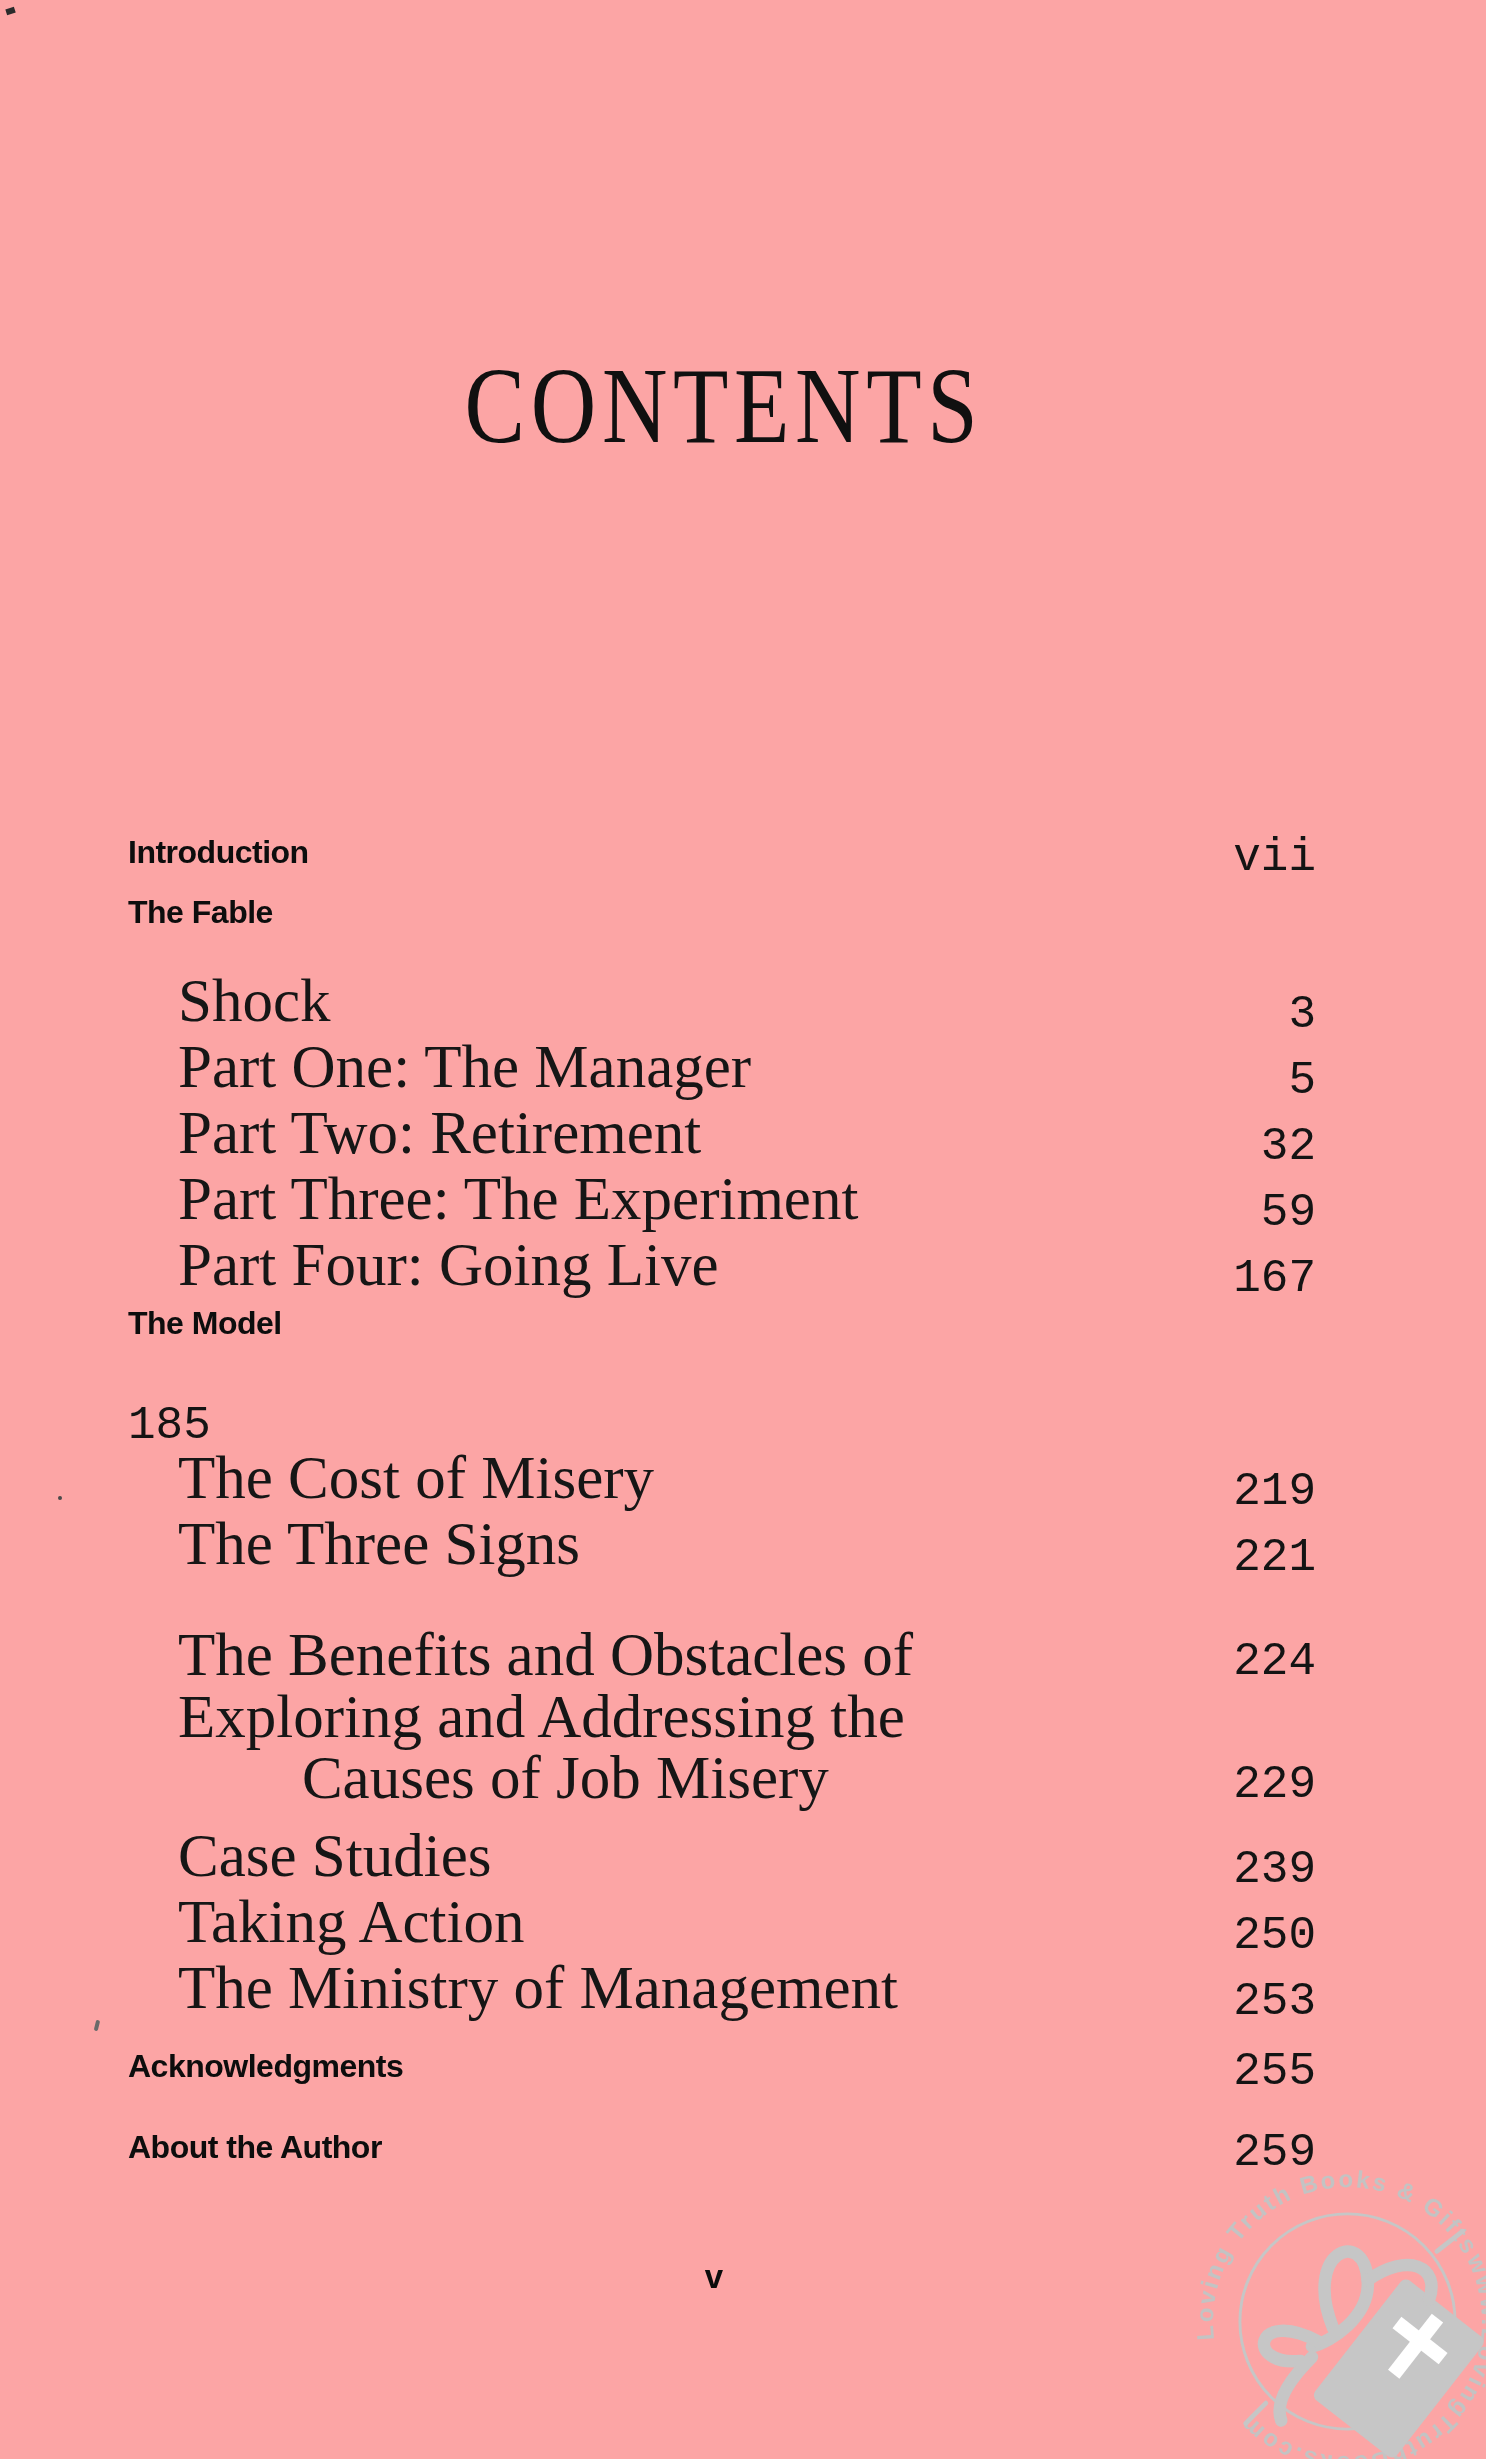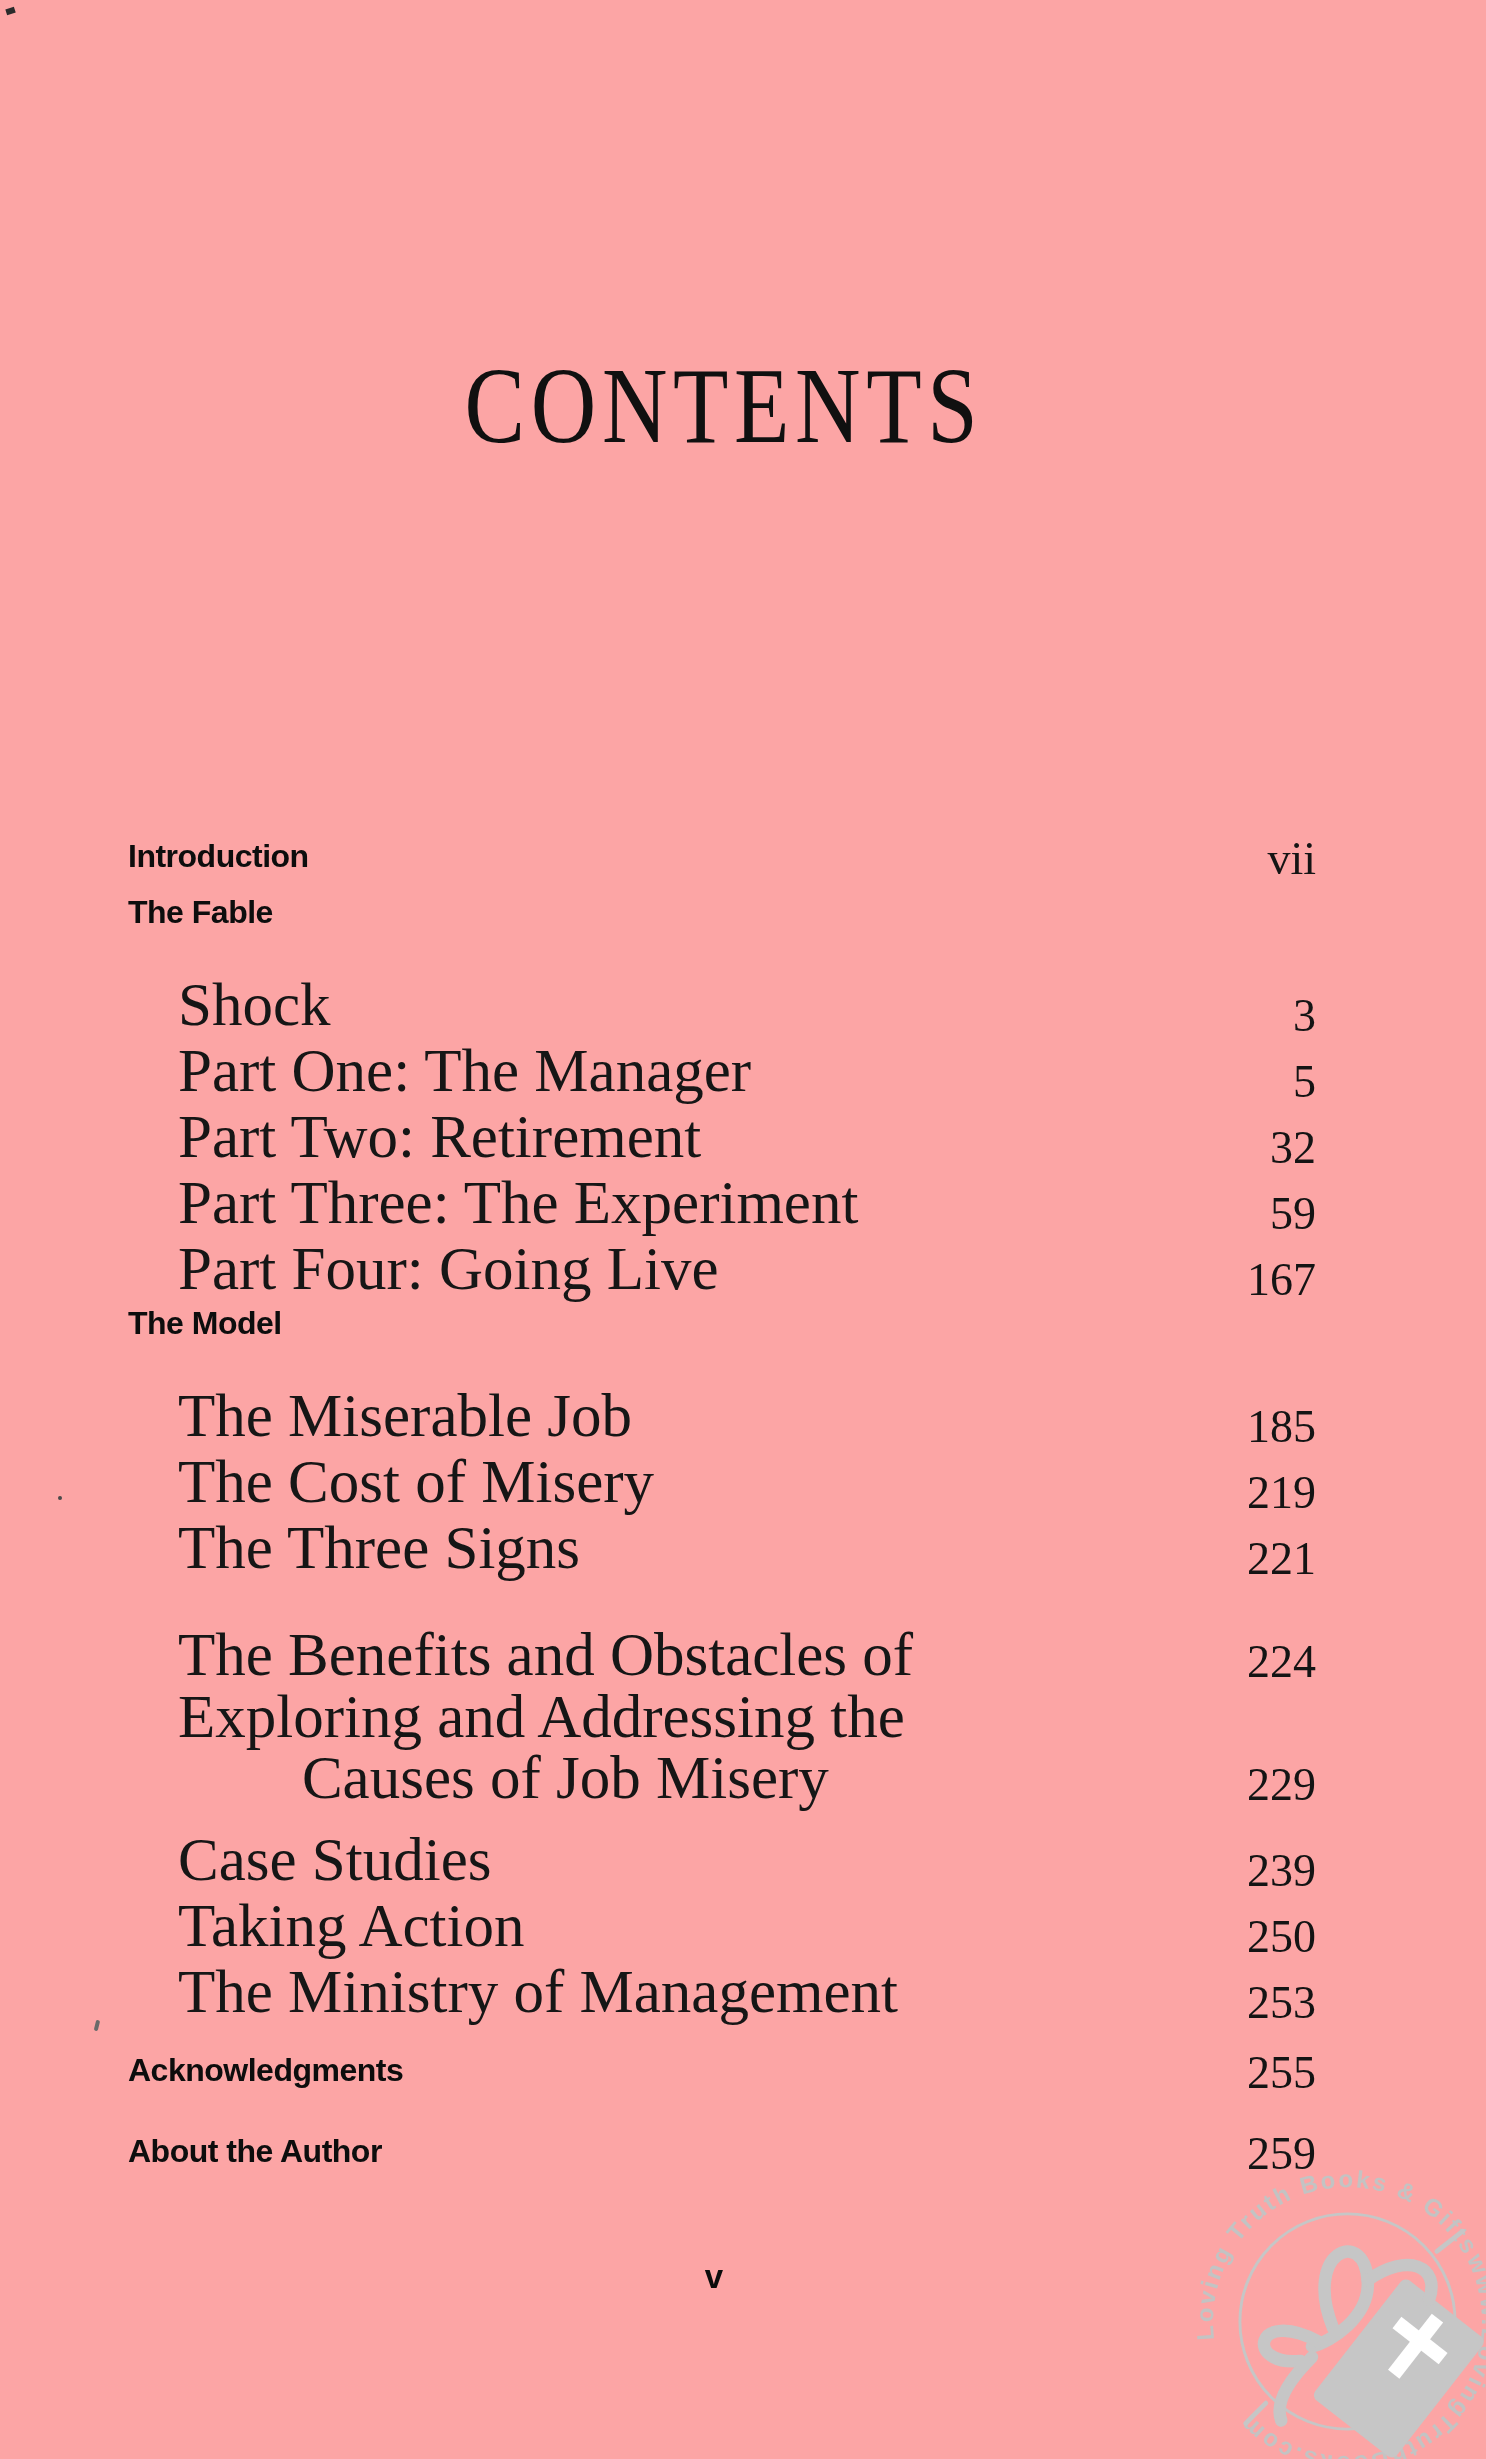--- a/index.html
+++ b/index.html
@@ -53,21 +53,21 @@
     font-size:61px;
     color:#161616;
     line-height:60px;
     padding-left:50px;   
     white-space:nowrap;
     margin-top:12px;
   }
   .r-2 .lbl-i{ line-height:61px; padding-bottom:1.9px;text-align:center;}
   .wrap2{ display:block; padding-left:48px; }
   .pg{
-    font-family:Liberation Serif, serif;
+    font-family:Liberation Mono, monospace;
     font-size:46px;
     color:#141414;
     position:relative;
     top:6.7px;
     white-space:nowrap;
     margin-top:28px;
   }
   .r-2 .pg{ top:1.9px; }
   
   .folio{
@@ -147,21 +147,20 @@
       <div class="lbl-i">Part Four: Going Live</div>
       <div class="pg">167</div>
     </div>
 
     <div class="row r-h mt4">
       <div class="lbl-h">The Model</div>
       <div class="pg"></div>
     </div>
 
     <div class="row r-i">
-      <div class="lbl-i">The Miserable Job</div>
       <div class="pg">185</div>
     </div>
 
     <div class="row r-i">
       <div class="lbl-i">The Cost of Misery</div>
       <div class="pg">219</div>
     </div>
 
     <div class="row r-i">
       <div class="lbl-i">The Three Signs</div>

